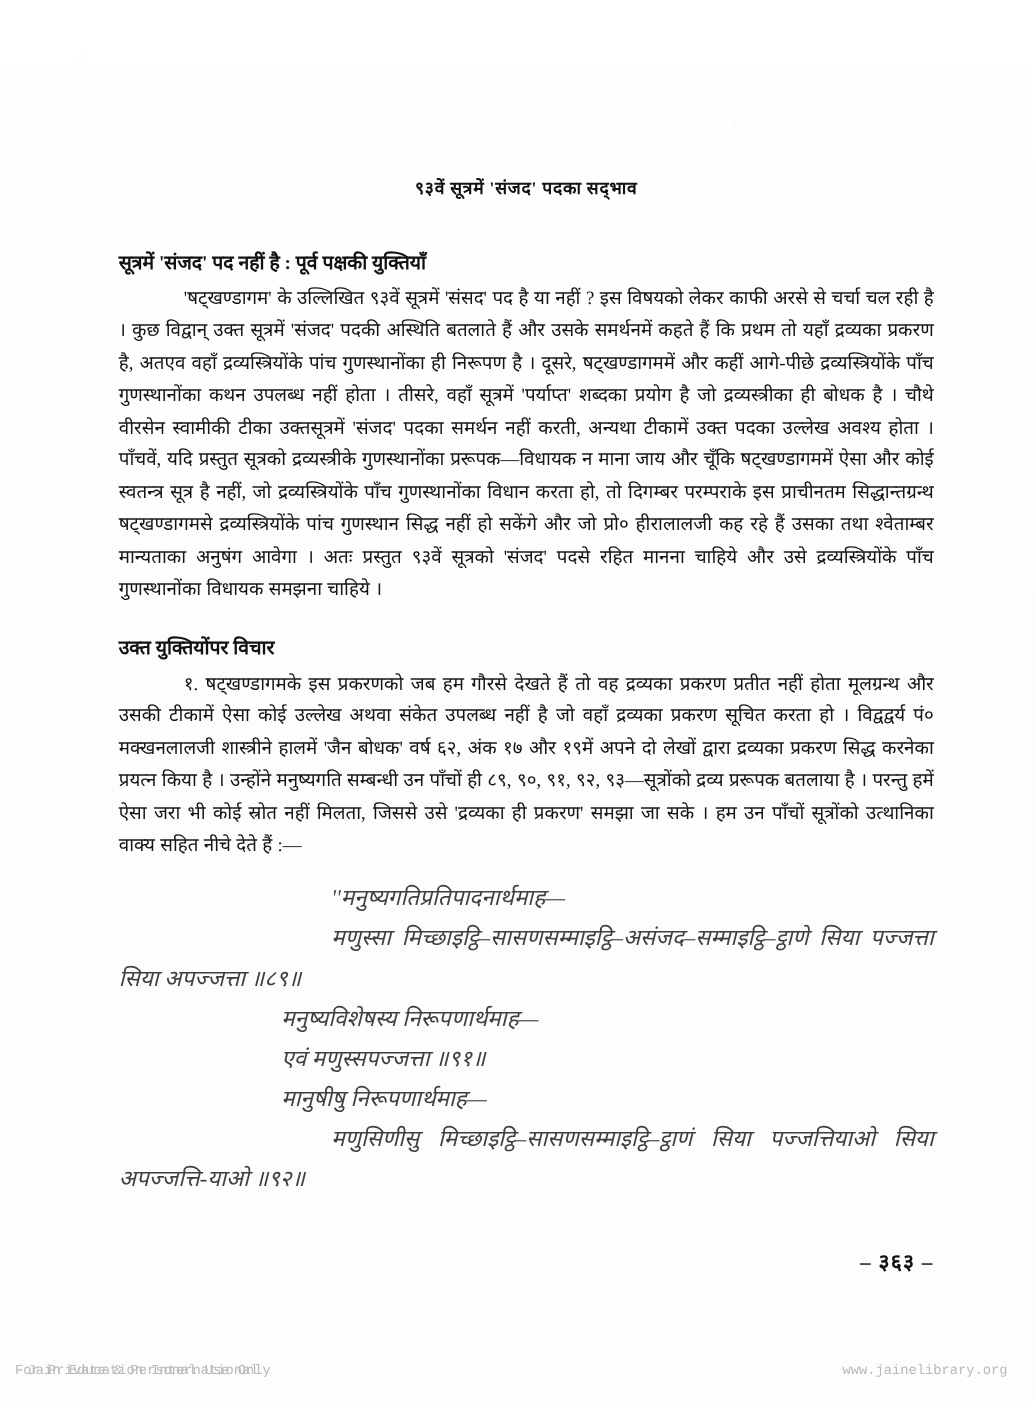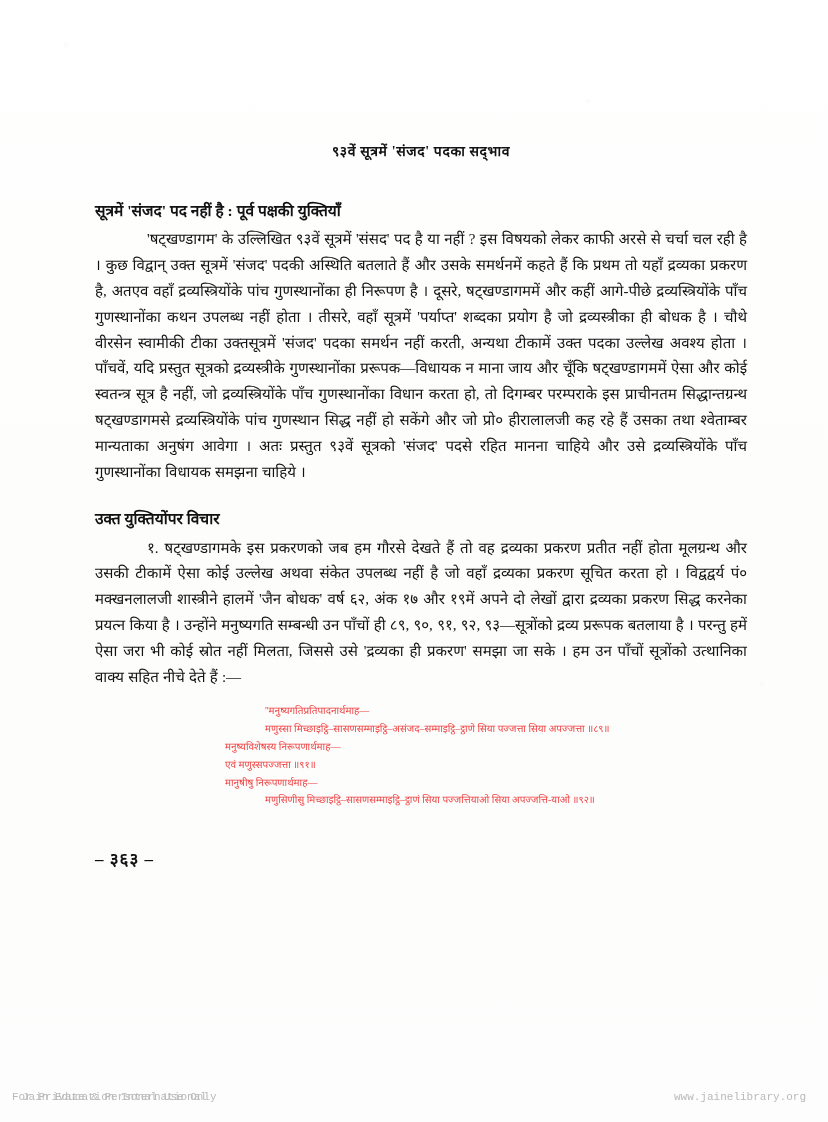--- a/index.html
+++ b/index.html
@@ -68,40 +68,41 @@
     text-justify: inter-word;
     line-height: 1.72;
     margin: 0;
     padding-top: 5px;
     word-spacing: 0.5px;
   }
   .para.indent { text-indent: 52px; }
 
   .quote-block {
     padding-top: 12px;
-    font-size: 10px;
-    color: #ef4444;
+    font-size: 18px;
+    color: #404040;
     line-height: 1.78;
+    font-style: italic;
   }
   .q-line {
     margin: 0;
     text-align: justify;
     text-justify: inter-word;
   }
   .q-ind-1 { padding-left: 170px; text-indent: 0; }
   .q-ind-2 { padding-left: 130px; text-indent: 0; }
   .q-flow {
     padding-left: 0;
     text-indent: 170px;
     text-align: justify;
     text-justify: inter-word;
   }
 
   .page-number {
-    text-align: left;
+    text-align: right;
     font-size: 17px;
     font-weight: bold;
     color: #131313;
     padding-top: 38px;
     letter-spacing: 1px;
   }
 
   .footer {
     position: absolute;
     left: 0;

